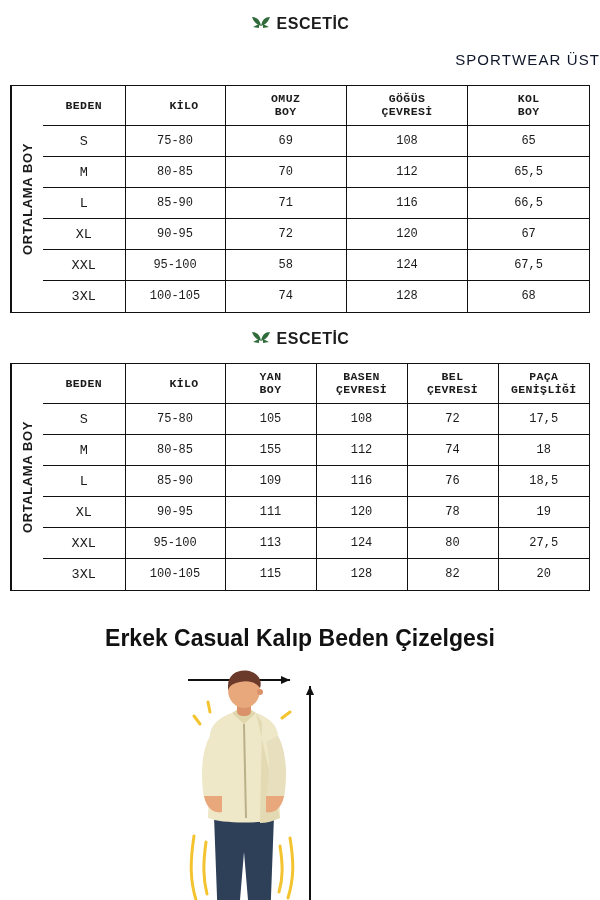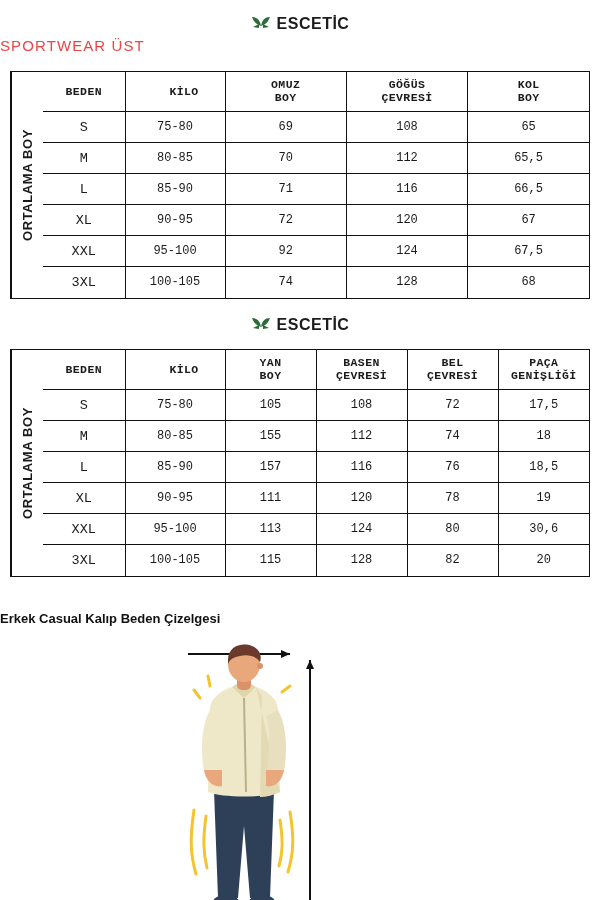--- a/index.html
+++ b/index.html
@@ -7,33 +7,33 @@
     margin: 0; padding: 0;
     width: 600px; height: 900px;
     background: #ffffff;
     font-family: "Liberation Sans", sans-serif;
     color: #1a1a1a;
   }
   .page { position: relative; width: 600px; height: 900px; overflow: hidden; }
 
   
   .brand {
-    text-align: left;
+    text-align: right;
     line-height: 1.12;
   }
   .brand-row {
     display: flex; align-items: center; justify-content: center; gap: 6px;
   }
   .brand-mark { display: block; }
   .brand-name {
     font-size: 16px; font-weight: 700; letter-spacing: 0.5px; color: #1c1c1c;
   }
   .brand-sub {
-    font-size: 15px; font-weight: 400; letter-spacing: 1.1px; color: #ef4444;
-    margin-top: 4px;
+    font-size: 15px; font-weight: 400; letter-spacing: 1.1px; color: #0f172a;
+    margin-top: 18px;
   }
 
   
   .table-wrap {
     margin: 0 10px;
     border: 1.5px solid #111;
     display: flex;
   }
   .side-label {
     writing-mode: vertical-rl;
@@ -76,22 +76,22 @@
 
   
   td.num { font-size: 12px; }
   td.sz  { font-size: 13.5px; }
 
   .gap-a { height: 16px; }
   .gap-b { height: 14px; }
 
   
   .section-title {
-    text-align: left;
-    font-size: 13px;
+    text-align: center;
+    font-size: 23px;
     font-weight: 700;
     color: #111;
     margin-top: 34px;
   }
 
   
   .illus {
     position: relative;
     width: 600px;
     height: 280px;
@@ -158,21 +158,21 @@
         <tr>
           <td class="sz">XL</td>
           <td class="num">90-95</td>
           <td class="num">72</td>
           <td class="num">120</td>
           <td class="num">67</td>
         </tr>
         <tr>
           <td class="sz">XXL</td>
           <td class="num">95-100</td>
-          <td class="num">92</td>
+          <td class="num">58</td>
           <td class="num">124</td>
           <td class="num">67,5</td>
         </tr>
         <tr>
           <td class="sz">3XL</td>
           <td class="num">100-105</td>
           <td class="num">74</td>
           <td class="num">128</td>
           <td class="num">68</td>
         </tr>
@@ -222,40 +222,40 @@
           <td class="sz">M</td>
           <td class="num">80-85</td>
           <td class="num">155</td>
           <td class="num">112</td>
           <td class="num">74</td>
           <td class="num">18</td>
         </tr>
         <tr>
           <td class="sz">L</td>
           <td class="num">85-90</td>
-          <td class="num">157</td>
+          <td class="num">109</td>
           <td class="num">116</td>
           <td class="num">76</td>
           <td class="num">18,5</td>
         </tr>
         <tr>
           <td class="sz">XL</td>
           <td class="num">90-95</td>
           <td class="num">111</td>
           <td class="num">120</td>
           <td class="num">78</td>
           <td class="num">19</td>
         </tr>
         <tr>
           <td class="sz">XXL</td>
           <td class="num">95-100</td>
           <td class="num">113</td>
           <td class="num">124</td>
           <td class="num">80</td>
-          <td class="num">30,6</td>
+          <td class="num">27,5</td>
         </tr>
         <tr>
           <td class="sz">3XL</td>
           <td class="num">100-105</td>
           <td class="num">115</td>
           <td class="num">128</td>
           <td class="num">82</td>
           <td class="num">20</td>
         </tr>
       </tbody>

